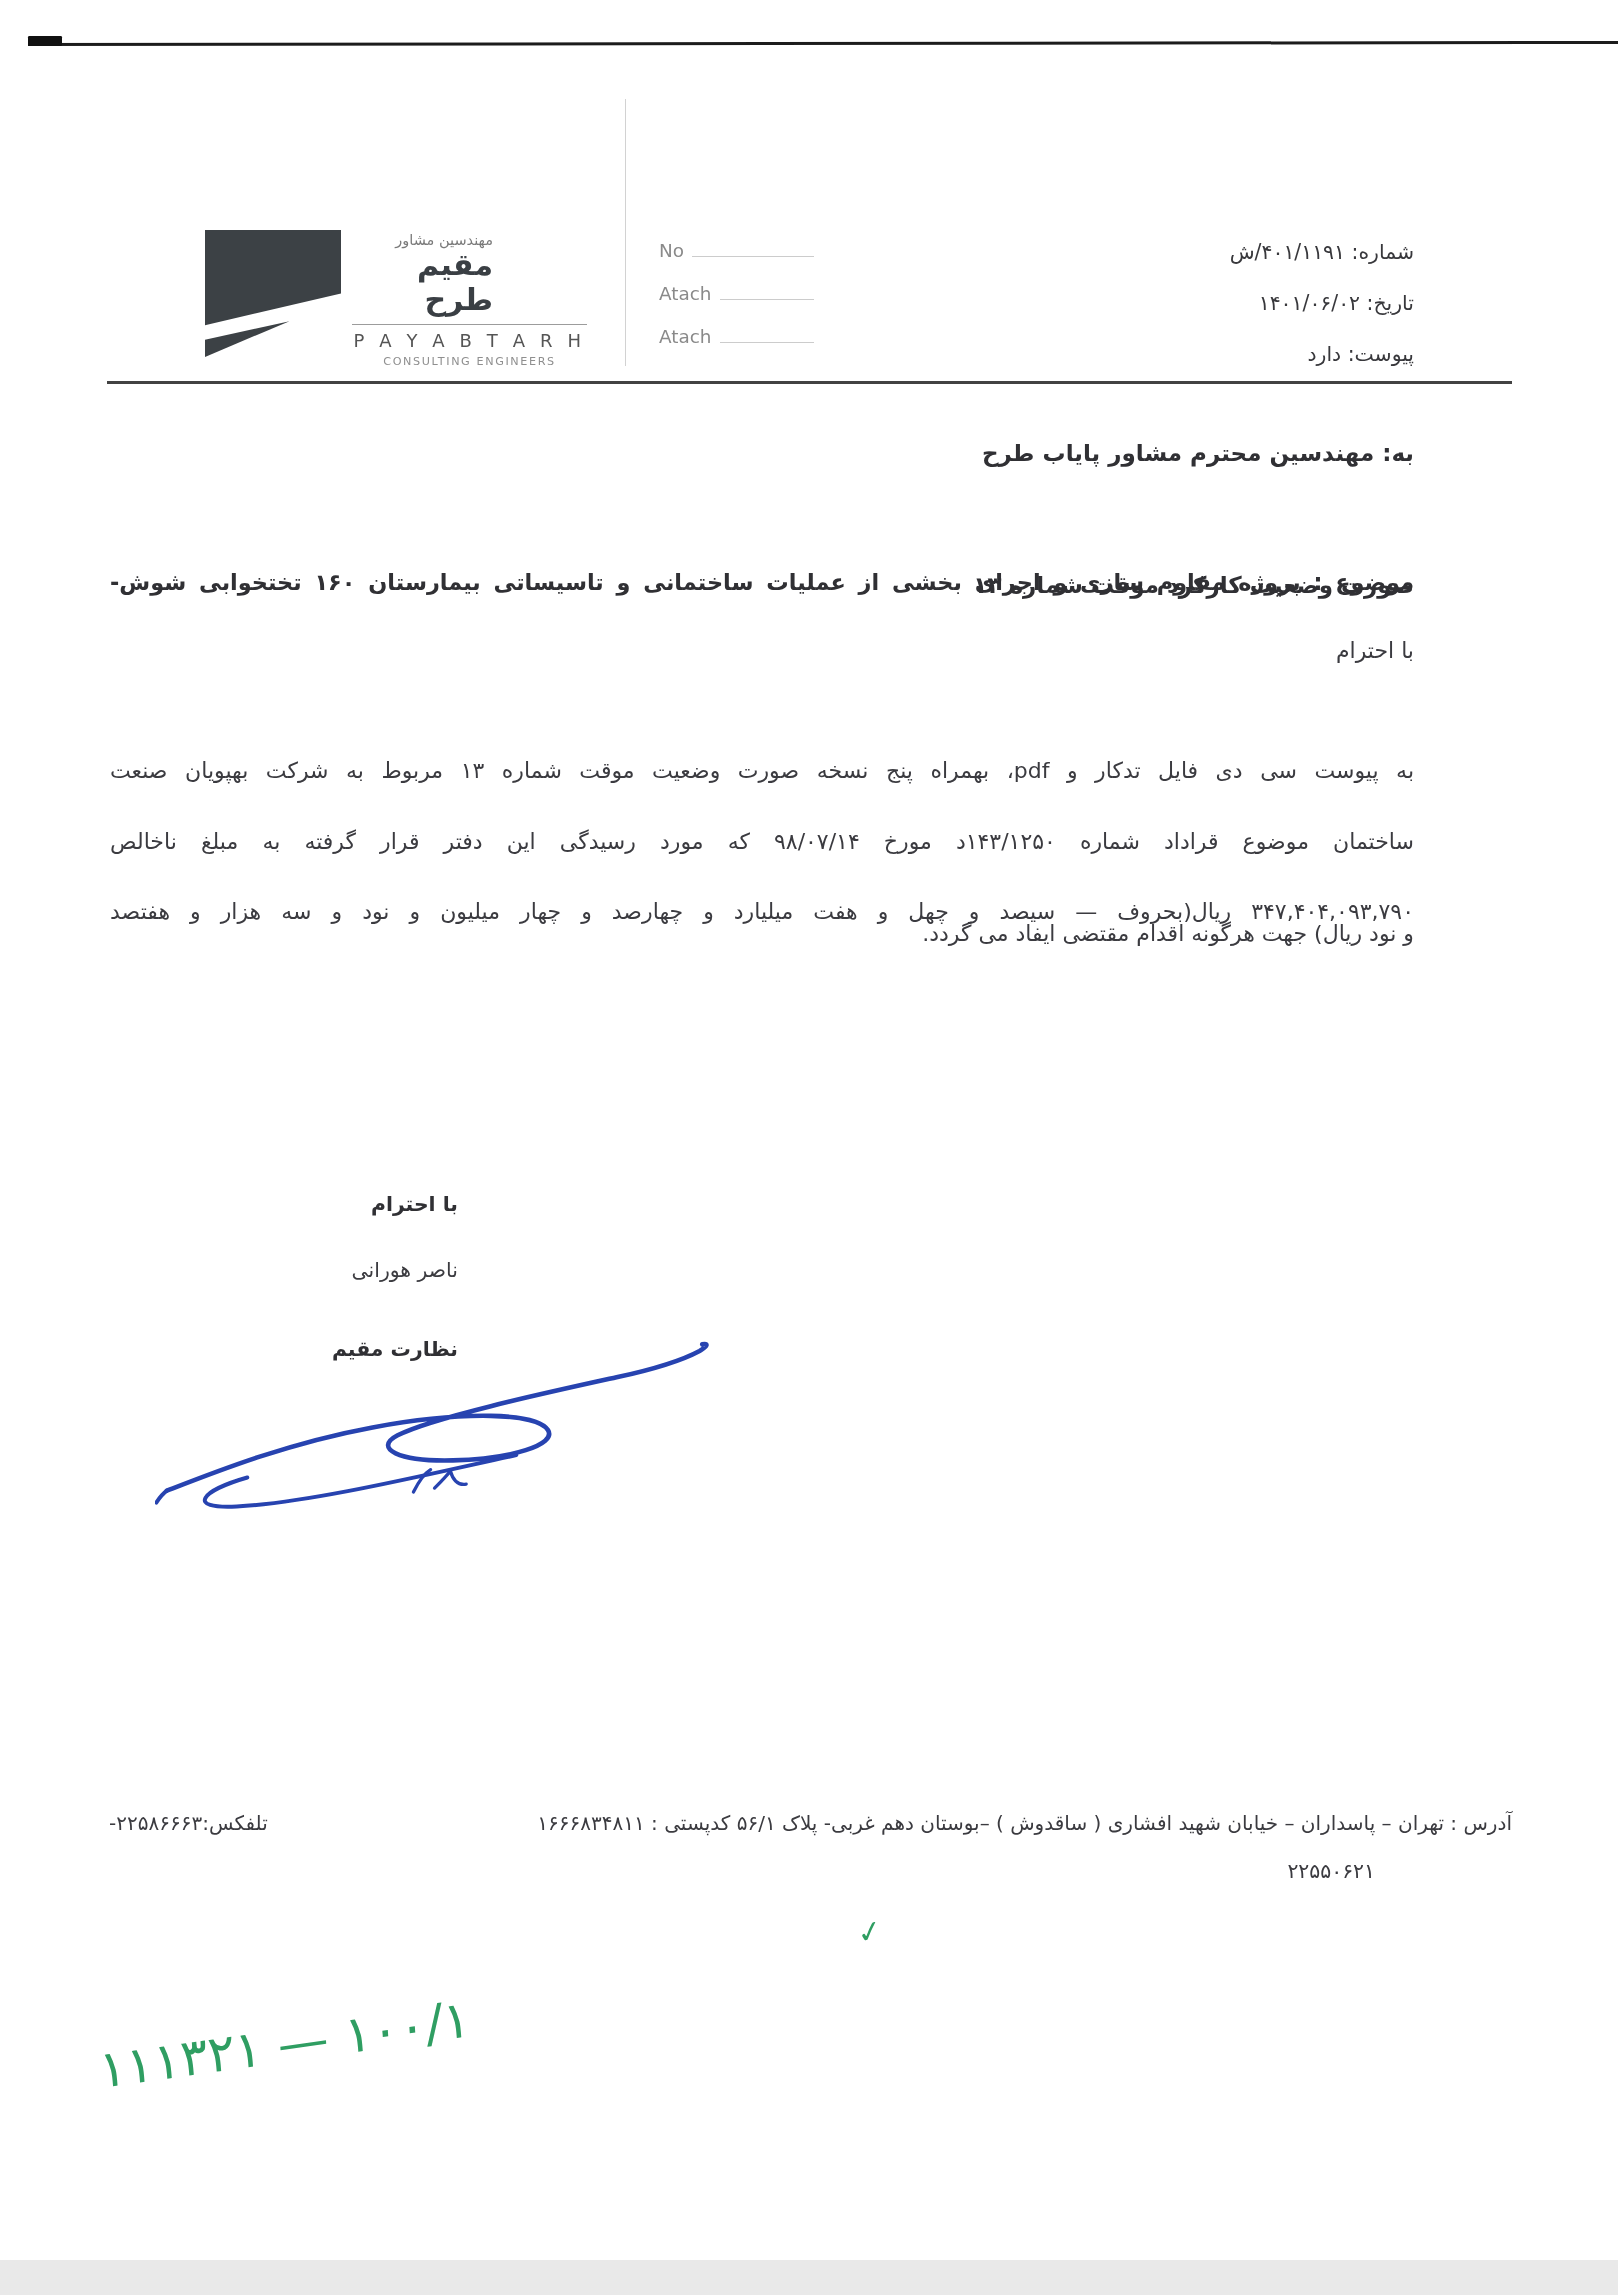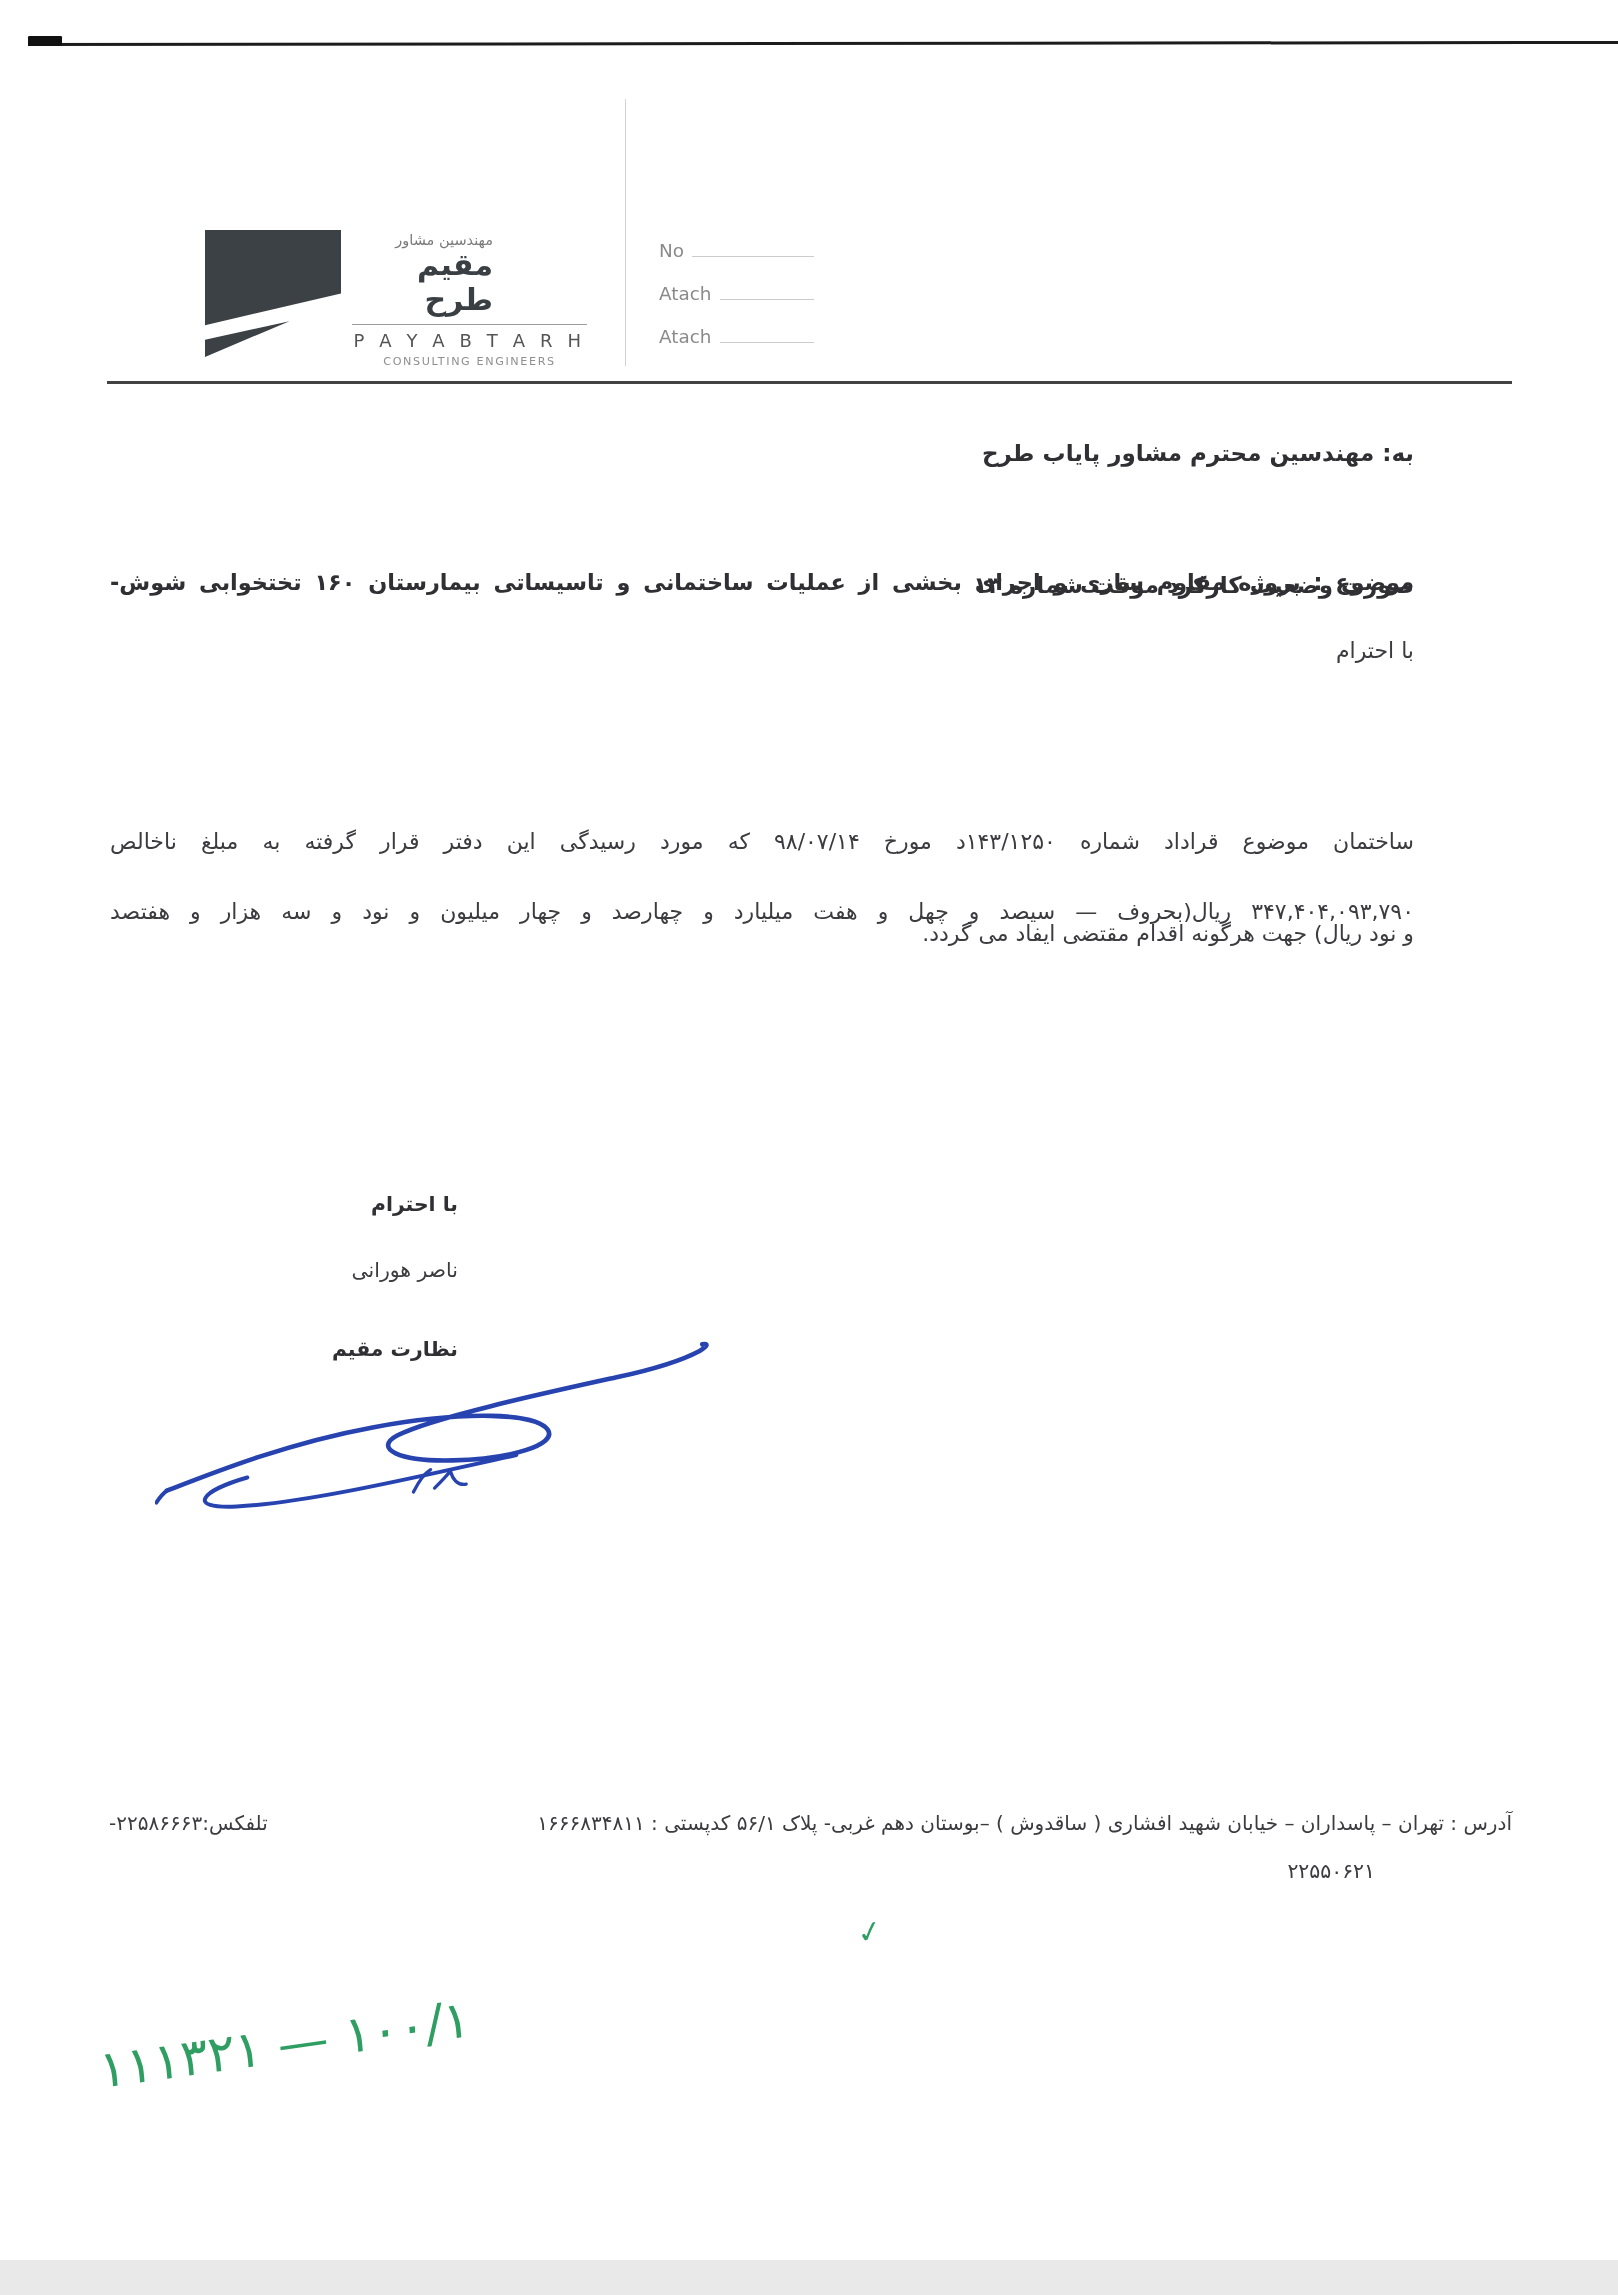--- a/index.html
+++ b/index.html
@@ -98,28 +98,34 @@
     <div class="frow">
       <span>Atach</span>
       <span class="fline"></span>
     </div>
     <div class="frow">
       <span>Atach</span>
       <span class="fline"></span>
     </div>
   </div>
 
+  <div class="abs meta rtl">
+    <div>شماره: ۴۰۱/۱۱۹۱/ش</div>
+    <div>تاریخ: ۱۴۰۱/۰۶/۰۲</div>
+    <div>پیوست: دارد</div>
+  </div>
 
   <div class="abs hrule"></div>
 
   <div class="abs bodyline rtl bold start to-line">به: مهندسین محترم مشاور پایاب طرح</div>
   <div class="abs bodyline rtl bold just subj1">موضوع : پروژه مقاوم سازی و اجرای بخشی از عملیات ساختمانی و تاسیساتی بیمارستان ۱۶۰ تختخوابی شوش-</div>
   <div class="abs bodyline rtl bold start subj2">صورت وضعیت کارکرد موقت شماره ۱۳</div>
   <div class="abs bodyline rtl start salut">با احترام</div>
 
+  <div class="abs bodyline rtl para just p1">به پیوست سی دی فایل تدکار و pdf، بهمراه پنج نسخه صورت وضعیت موقت شماره ۱۳ مربوط به شرکت بهپویان صنعت</div>
   <div class="abs bodyline rtl para just p2">ساختمان موضوع قراداد شماره ۱۴۳/۱۲۵۰د مورخ ۹۸/۰۷/۱۴ که مورد رسیدگی این دفتر قرار گرفته به مبلغ ناخالص</div>
   <div class="abs bodyline rtl para just p3">۳۴۷,۴۰۴,۰۹۳,۷۹۰ ریال(بحروف — سیصد و چهل و هفت میلیارد و چهارصد و چهار میلیون و نود و سه هزار و هفتصد</div>
   <div class="abs bodyline rtl para start p4">و نود ریال) جهت هرگونه اقدام مقتضی ایفاد می گردد.</div>
 
   <div class="abs sig rtl">
     <div class="bold sig-closing">با احترام</div>
     <div class="sig-name">ناصر هورانی</div>
     <div class="bold">نظارت مقیم</div>
   </div>
 

